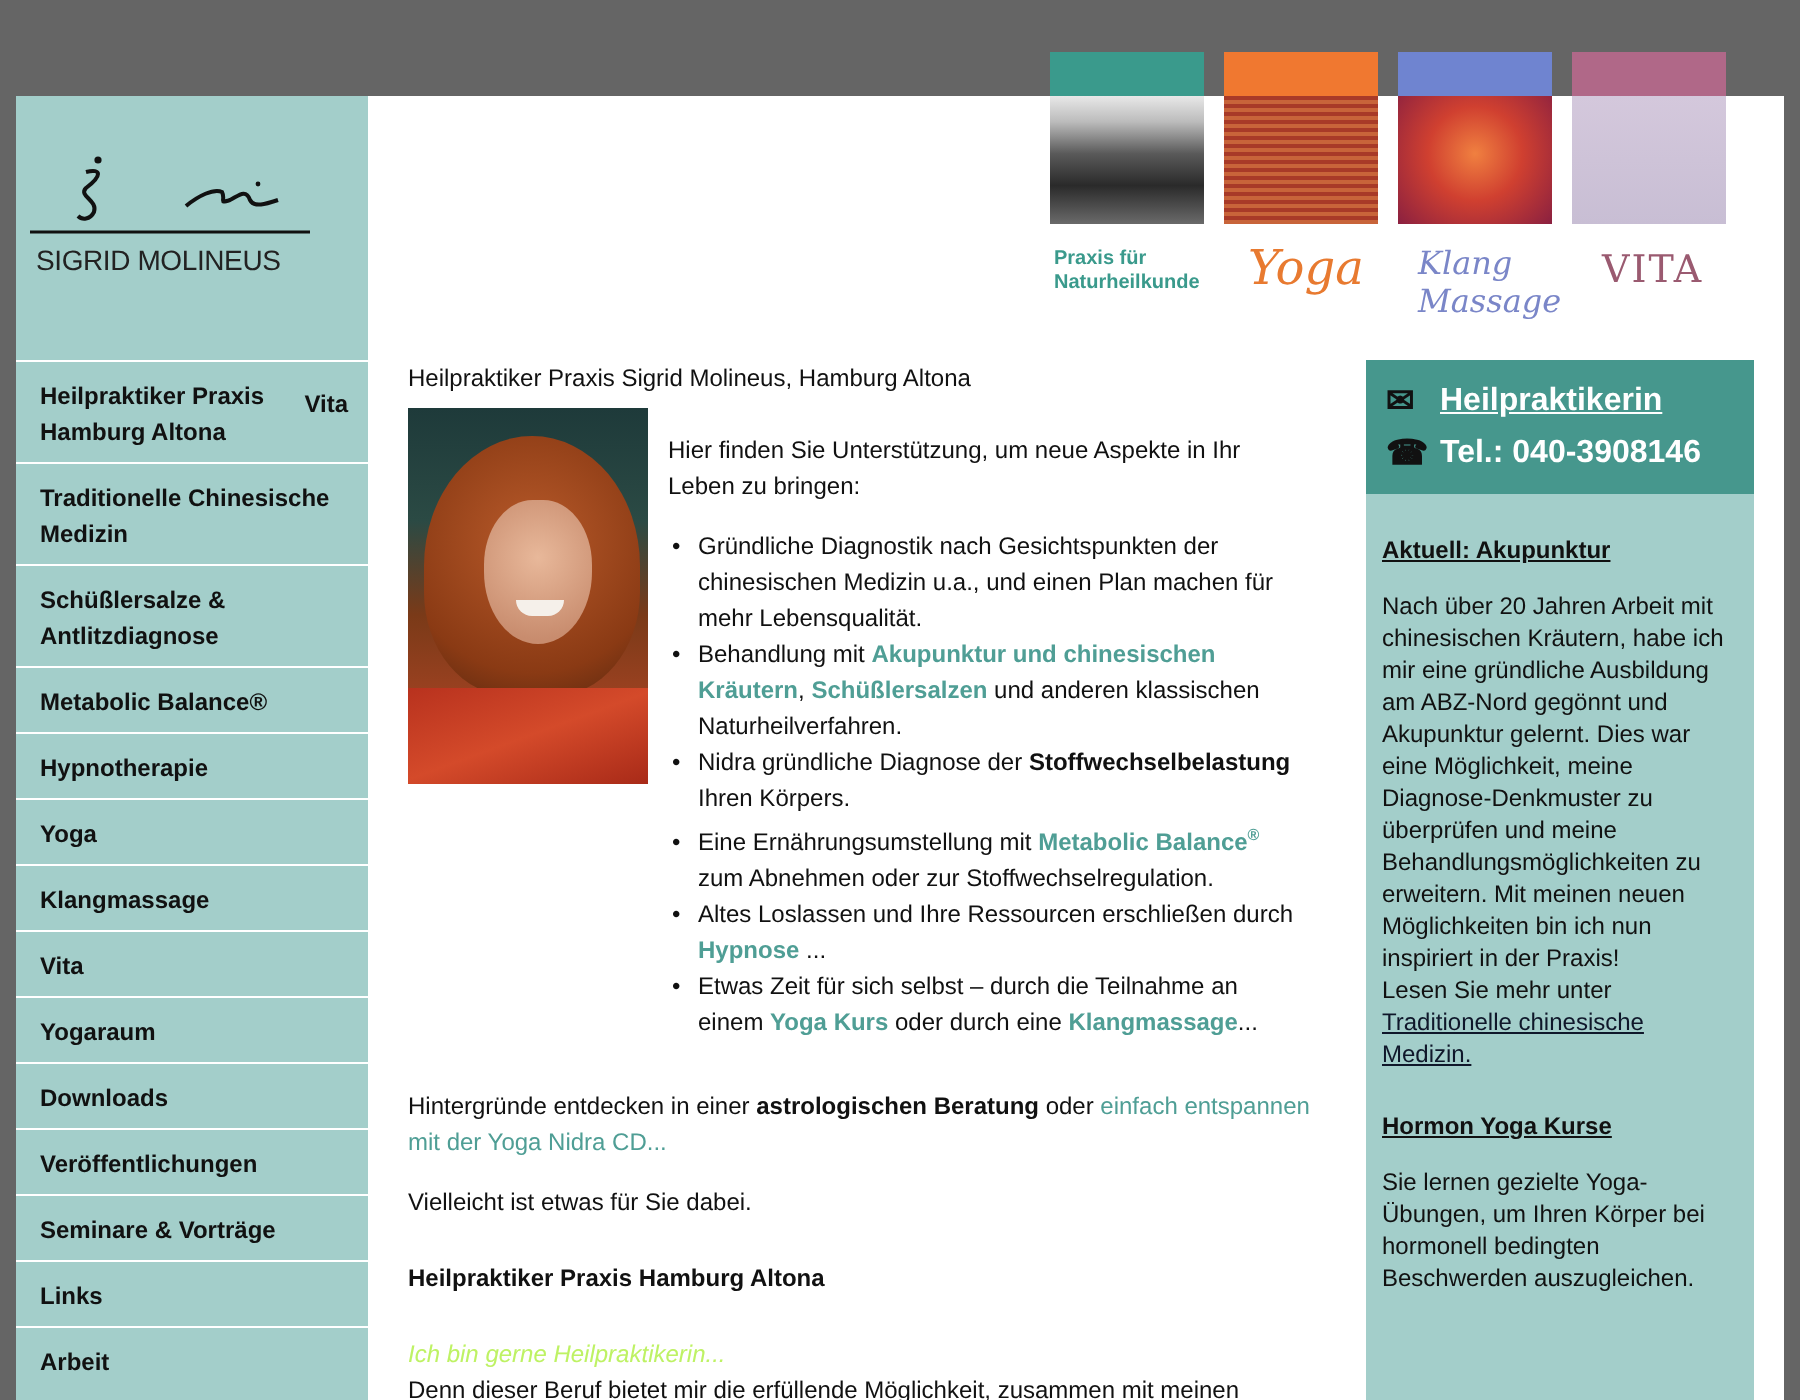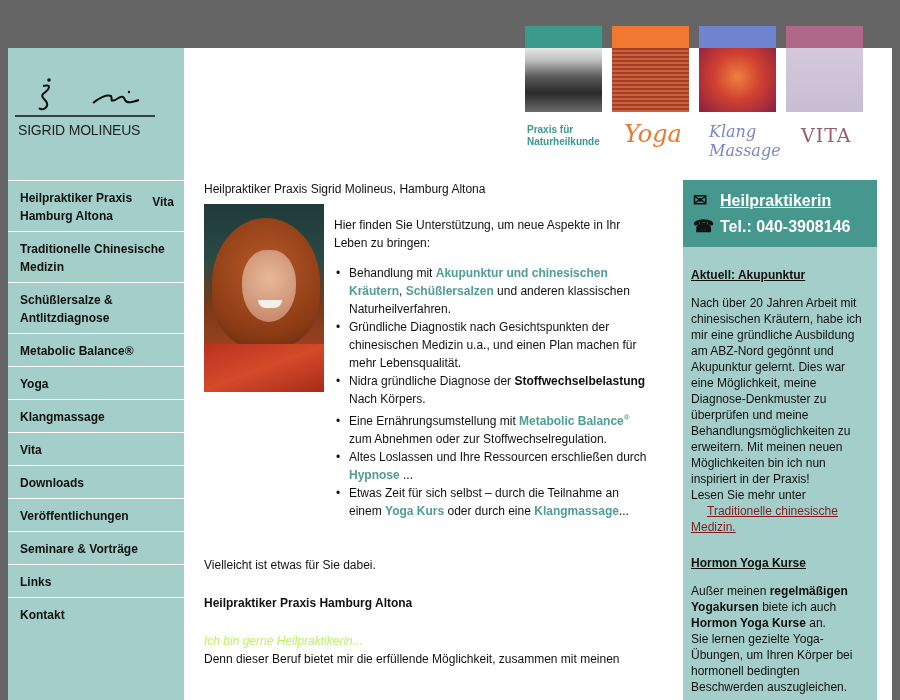--- a/index.html
+++ b/index.html
@@ -43,21 +43,21 @@
   .italic-link { color: #bef264; font-style: italic; }
 
   .rightcol { position: absolute; left: 683px; top: 180px; width: 194px; height: 530px; background: #a3ceca; }
   .contact { background: #46978d; height: 67px; padding: 8px 10px; color: #fff; }
   .contact-row { display: flex; align-items: center; font-size: 16px; font-weight: bold; line-height: 26px; }
   .contact-row .ic { width: 20px; margin-right: 7px; font-size: 17px; color: #111; }
   .contact a { color: #fff; text-decoration: underline; }
   .rc-body { padding: 0 8px; line-height: 16px; font-size: 12px; color: #111; }
   .rc-body h4 { font-size: 12px; font-weight: bold; margin-top: 20px; margin-bottom: 12px; text-decoration: underline; }
   .rc-body p { margin-bottom: 0; }
-  .rc-body a { color: #7f1d1d; text-decoration: underline; margin-left: 16px; }
+  .rc-body a { color: #0f172a; text-decoration: underline; }
 </style>
 </head>
 <body>
 
 <div class="page"></div>
 
 <div class="sidebar">
   <div class="logo">
     <svg width="140" height="50" viewBox="0 0 140 50">
       <circle cx="34" cy="4" r="1.8" fill="#111"></circle>
@@ -74,28 +74,30 @@
       <span style="display:block;width:120px;">Heilpraktiker Praxis Hamburg Altona</span>
       <span class="menu-label">Vita</span>
     </a>
     <a class="nav-item double">
         <span style="display:block;width:155px;">Traditionelle Chinesische Medizin</span>
       </a>
     <a class="nav-item double">
         <span style="display:block;width:110px;">Schüßlersalze &amp; Antlitzdiagnose</span>
       </a>
     <a class="nav-item single"><span>Metabolic Balance®</span></a>
+    <a class="nav-item single"><span>Hypnotherapie</span></a>
     <a class="nav-item single"><span>Yoga</span></a>
     <a class="nav-item single"><span>Klangmassage</span></a>
     <a class="nav-item single"><span>Vita</span></a>
+    <a class="nav-item single"><span>Yogaraum</span></a>
     <a class="nav-item single"><span>Downloads</span></a>
     <a class="nav-item single"><span>Veröffentlichungen</span></a>
     <a class="nav-item single"><span>Seminare &amp; Vorträge</span></a>
     <a class="nav-item single"><span>Links</span></a>
-    <a class="nav-item single"><span>Kontakt</span></a>
+    <a class="nav-item single"><span>Arbeit</span></a>
   </nav>
 </div>
 
 <div class="tiles">
   <div class="tile" style="left:0;top:0;">
     <div class="band" style="background:#3a9a8c;"></div>
     <div class="pic" style="background:linear-gradient(180deg,#e8e8e8 0%,#bcbcbc 20%,#5a5a5a 45%,#2a2a2a 70%,#6a6a6a 100%);"></div>
   </div>
   <div class="tile-label" style="left:2px;top:98px;color:#3a9a8c;font-weight:bold;font-size:10px;line-height:12px;">
     <div>Praxis für</div>
@@ -127,30 +129,31 @@
 <div class="main">
   <div class="h-title">Heilpraktiker Praxis Sigrid Molineus, Hamburg Altona</div>
   <div class="photo">
     <div class="hair"></div>
       <div class="face"></div>
       <div class="smile"></div>
       <div class="scarf"></div>
   </div>
   <div class="intro">Hier finden Sie Unterstützung, um neue Aspekte in Ihr Leben zu bringen:</div>
   <ul class="bullets">
+    <li><span>Gründliche Diagnostik nach Gesichtspunkten der chinesischen Medizin u.a., und einen Plan machen für mehr Lebensqualität.</span></li>
     <li><span>Behandlung mit </span><a class="link">Akupunktur und chinesischen Kräutern</a><span>, </span><a class="link">Schüßlersalzen</a><span> und anderen klassischen Naturheilverfahren.</span></li>
-    <li><span>Gründliche Diagnostik nach Gesichtspunkten der chinesischen Medizin u.a., und einen Plan machen für mehr Lebensqualität.</span></li>
-    <li><span>Nidra gründliche Diagnose der </span><b>Stoffwechselbelastung</b><span> Nach Körpers.</span></li>
+    <li><span>Nidra gründliche Diagnose der </span><b>Stoffwechselbelastung</b><span> Ihren Körpers.</span></li>
     <li class="gap"><span>Eine Ernährungsumstellung mit </span><a class="link"><span>Metabolic Balance</span><sup>®</sup></a><span> zum Abnehmen oder zur Stoffwechselregulation.</span></li>
     <li><span>Altes Loslassen und Ihre Ressourcen erschließen durch </span><a class="link">Hypnose</a><span> ...</span></li>
     <li><span>Etwas Zeit für sich selbst – durch die Teilnahme an einem </span><a class="link">Yoga Kurs</a><span> oder durch eine </span><a class="link">Klangmassage</a><span>...</span></li>
   </ul>
 </div>
 
 <div class="lower">
+  <p><span>Hintergründe entdecken in einer </span><b>astrologischen Beratung</b><span> oder </span><a class="link-plain">einfach entspannen mit der Yoga Nidra CD...</a></p>
   <p style="margin-top:12px;">Vielleicht ist etwas für Sie dabei.</p>
   <p style="margin-top:20px;font-weight:bold;">Heilpraktiker Praxis Hamburg Altona</p>
   <p style="margin-top:20px;" class="italic-link">Ich bin gerne Heilpraktikerin...</p>
   <p>Denn dieser Beruf bietet mir die erfüllende Möglichkeit, zusammen mit meinen</p>
 </div>
 
 <aside class="rightcol">
   <div class="contact">
     <div class="contact-row">
       <span class="ic">✉</span>
@@ -160,17 +163,16 @@
       <span class="ic">☎</span>
       <span>Tel.: 040-3908146</span>
     </div>
   </div>
   <div class="rc-body">
     <h4>Aktuell: Akupunktur</h4>
     <p>Nach über 20 Jahren Arbeit mit chinesischen Kräutern, habe ich mir eine gründliche Ausbildung am ABZ-Nord gegönnt und Akupunktur gelernt. Dies war eine Möglichkeit, meine Diagnose-Denkmuster zu überprüfen und meine Behandlungsmöglichkeiten zu erweitern. Mit meinen neuen Möglichkeiten bin ich nun inspiriert in der Praxis!</p>
     <div> Lesen Sie mehr unter</div>
     <a>Traditionelle chinesische Medizin.</a>
     <h4>Hormon Yoga Kurse</h4>
-    <div><span>Außer meinen </span><b>regelmäßigen Yogakursen</b><span> biete ich auch </span><b>Hormon Yoga Kurse</b><span> an.</span></div>
     <div>Sie lernen gezielte Yoga-Übungen, um Ihren Körper bei hormonell bedingten Beschwerden auszugleichen.</div>
     
   </div>
 </aside>
 
 </body></html>

